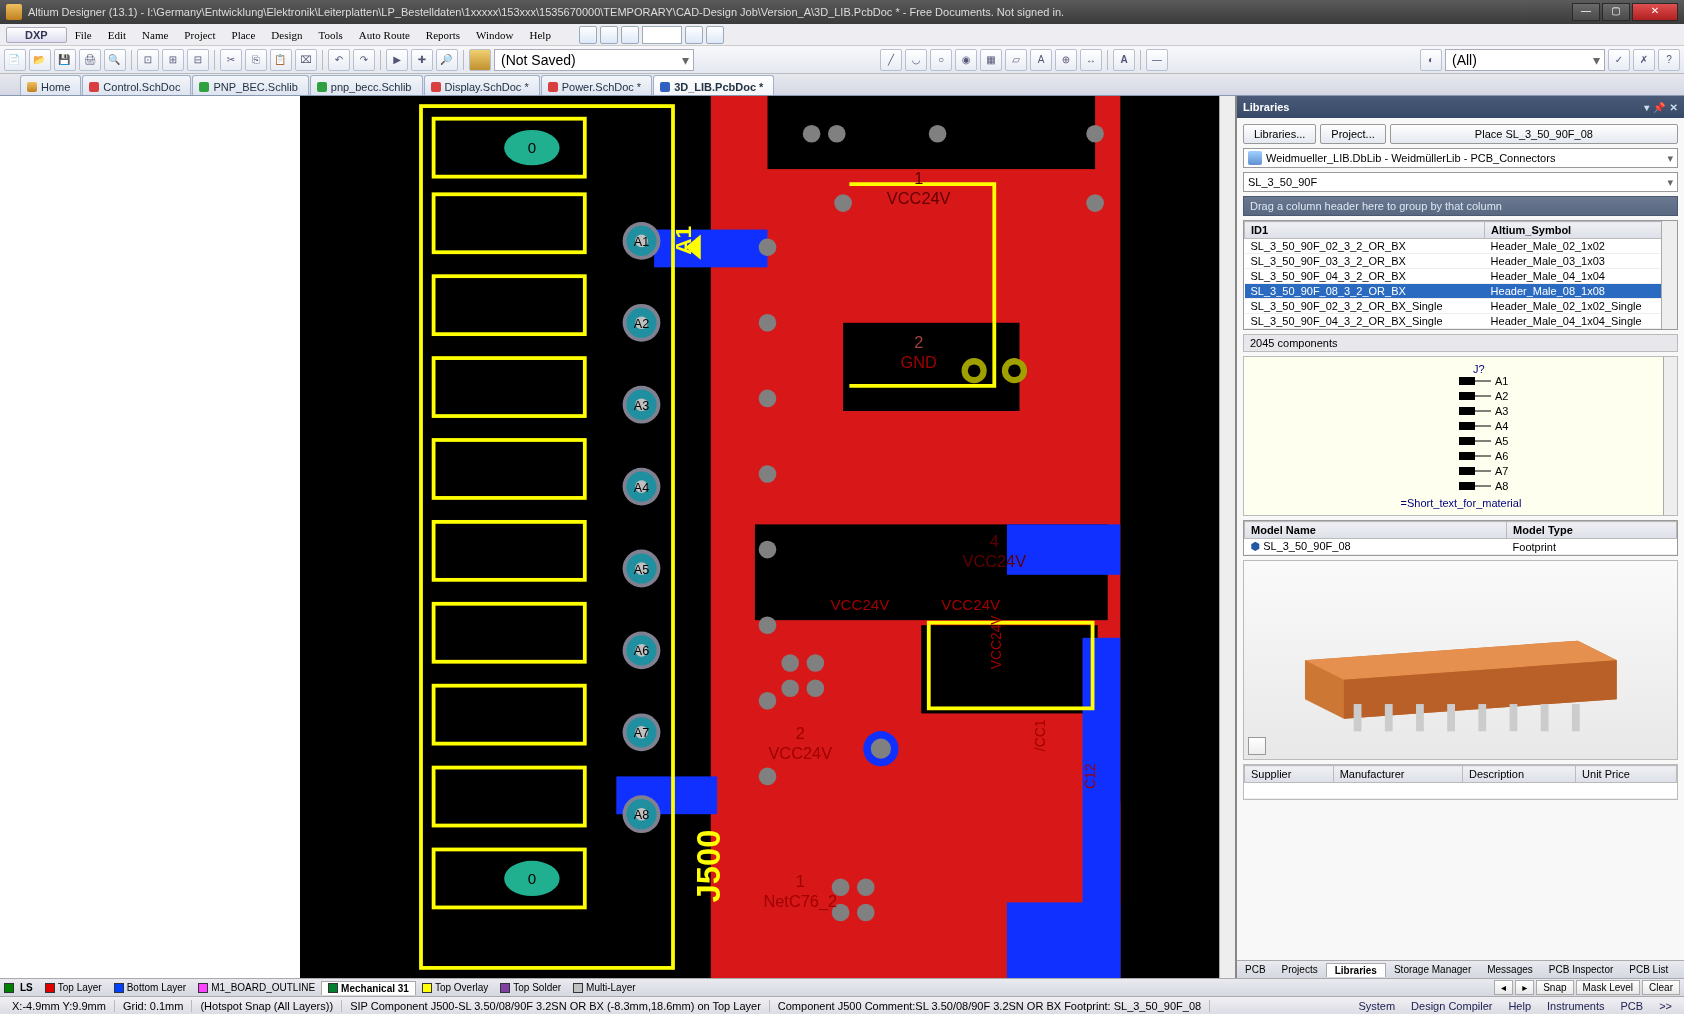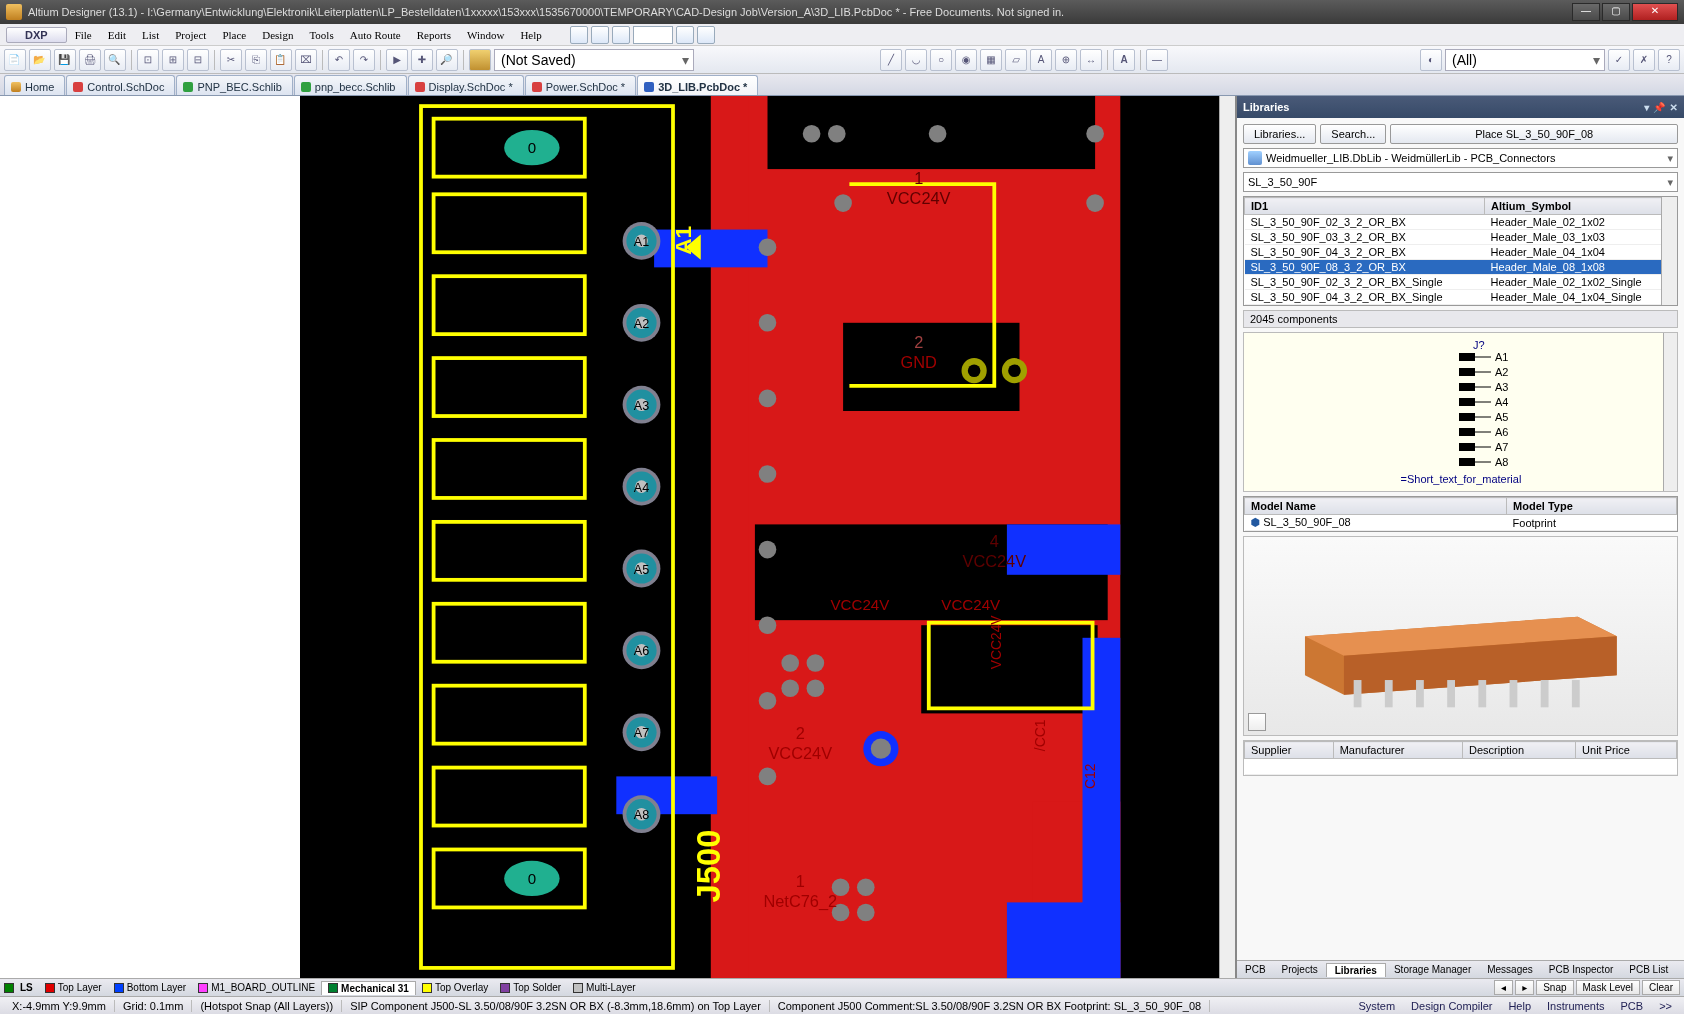--- a/index.html
+++ b/index.html
@@ -23,21 +23,21 @@
 
 
 .toolbar { height: 28px; background: linear-gradient(#f8f8fb,#e4e8f0); border-bottom: 1px solid #bbb; display: flex; align-items: center; padding: 0 4px; gap: 3px; }
 .tb-btn { width: 22px; height: 22px; background: linear-gradient(#fff,#e8ecf4); border: 1px solid #b8c0d0; border-radius: 2px; display: flex; align-items: center; justify-content: center; cursor: pointer; font-size: 10px; color:#557;}
 .tb-sep { width: 1px; height: 20px; background: #bbb; margin: 0 2px; }
 .tb-combo { height: 22px; border: 1px solid #aab; background: #fff; padding: 0 6px 0 6px; font-size: 14px; display: flex; align-items: center; position: relative; min-width: 100px; }
 .tb-combo::after { content: "▾"; position: absolute; right: 4px; color: #666; }
 .tb-combo.wide { min-width: 200px; }
 
 
-.doc-tabs { height: 22px; background: linear-gradient(#e8e8ef,#d4d8e4); display: flex; align-items: flex-end; padding-left: 4px; border-bottom: 1px solid #8898b0; }
+.doc-tabs { height: 22px; background: linear-gradient(#e8e8ef,#d4d8e4); display: flex; align-items: flex-end; padding-left: 20px; border-bottom: 1px solid #8898b0; }
 .doc-tab { height: 20px; padding: 2px 10px 0 6px; background: linear-gradient(#f4f6fa,#dde4f0); border: 1px solid #a0b0c8; border-bottom: none; margin-right: 1px; border-radius: 3px 3px 0 0; display: flex; align-items: center; gap: 4px; cursor: pointer; font-size: 11px; color:#234;}
 .doc-tab.active { background: linear-gradient(#fff,#f2f4f8); font-weight: bold; }
 .doc-tab .dot { width: 10px; height: 10px; border-radius: 2px; }
 .dot.home{background:linear-gradient(#f0c060,#c08020);}
 .dot.sch{background:#d84040;}
 .dot.lib{background:#30a040;}
 .dot.pcb{background:#3060c0;}
 
 
 .workspace { display: flex; height: calc(100% - 24px - 22px - 28px - 22px - 18px - 18px); }
@@ -115,21 +115,21 @@
     <div class="win-btn">—</div>
     <div class="win-btn">▢</div>
     <div class="win-btn close">✕</div>
   </div>
 </div>
 
 <div class="menu-bar">
   <span class="dxp">DXP</span>
   <span class="menu-item">File</span>
   <span class="menu-item">Edit</span>
-  <span class="menu-item">List</span>
+  <span class="menu-item">Name</span>
   <span class="menu-item">Project</span>
   <span class="menu-item">Place</span>
   <span class="menu-item">Design</span>
   <span class="menu-item">Tools</span>
   <span class="menu-item">Auto Route</span>
   <span class="menu-item">Reports</span>
   <span class="menu-item">Window</span>
   <span class="menu-item">Help</span>
   <div class="docked-row">
     <div class="mini-btn"></div>
@@ -361,30 +361,31 @@
     <div class="panel-title">
       <span>Libraries</span>
       <span class="spacer"></span>
       <span class="panel-pin">▾</span>
       <span class="panel-pin">📌</span>
       <span class="panel-pin">✕</span>
     </div>
     <div class="panel-body">
       <div class="lib-btn-row">
         <div class="lib-btn">Libraries...</div>
-        <div class="lib-btn">Search...</div>
+        <div class="lib-btn">Project...</div>
         <div class="lib-btn place">Place SL_3_50_90F_08</div>
       </div>
       <div class="lib-combo">
           <span class="db-icon"></span>
           <span>Weidmueller_LIB.DbLib - WeidmüllerLib - PCB_Connectors</span>
         </div>
       <div class="lib-combo">
           <span>SL_3_50_90F</span>
         </div>
+      <div class="grid-hdr-hint">Drag a column header here to group by that column</div>
       <div class="grid grid-wrap" style="height:110px;overflow:hidden">
         <table>
           <tbody>
               <tr>
                 <th>ID1</th>
                 <th>Altium_Symbol</th>
               </tr>
           </tbody>
             <tbody id="lib-rows">
               <tr class="">

